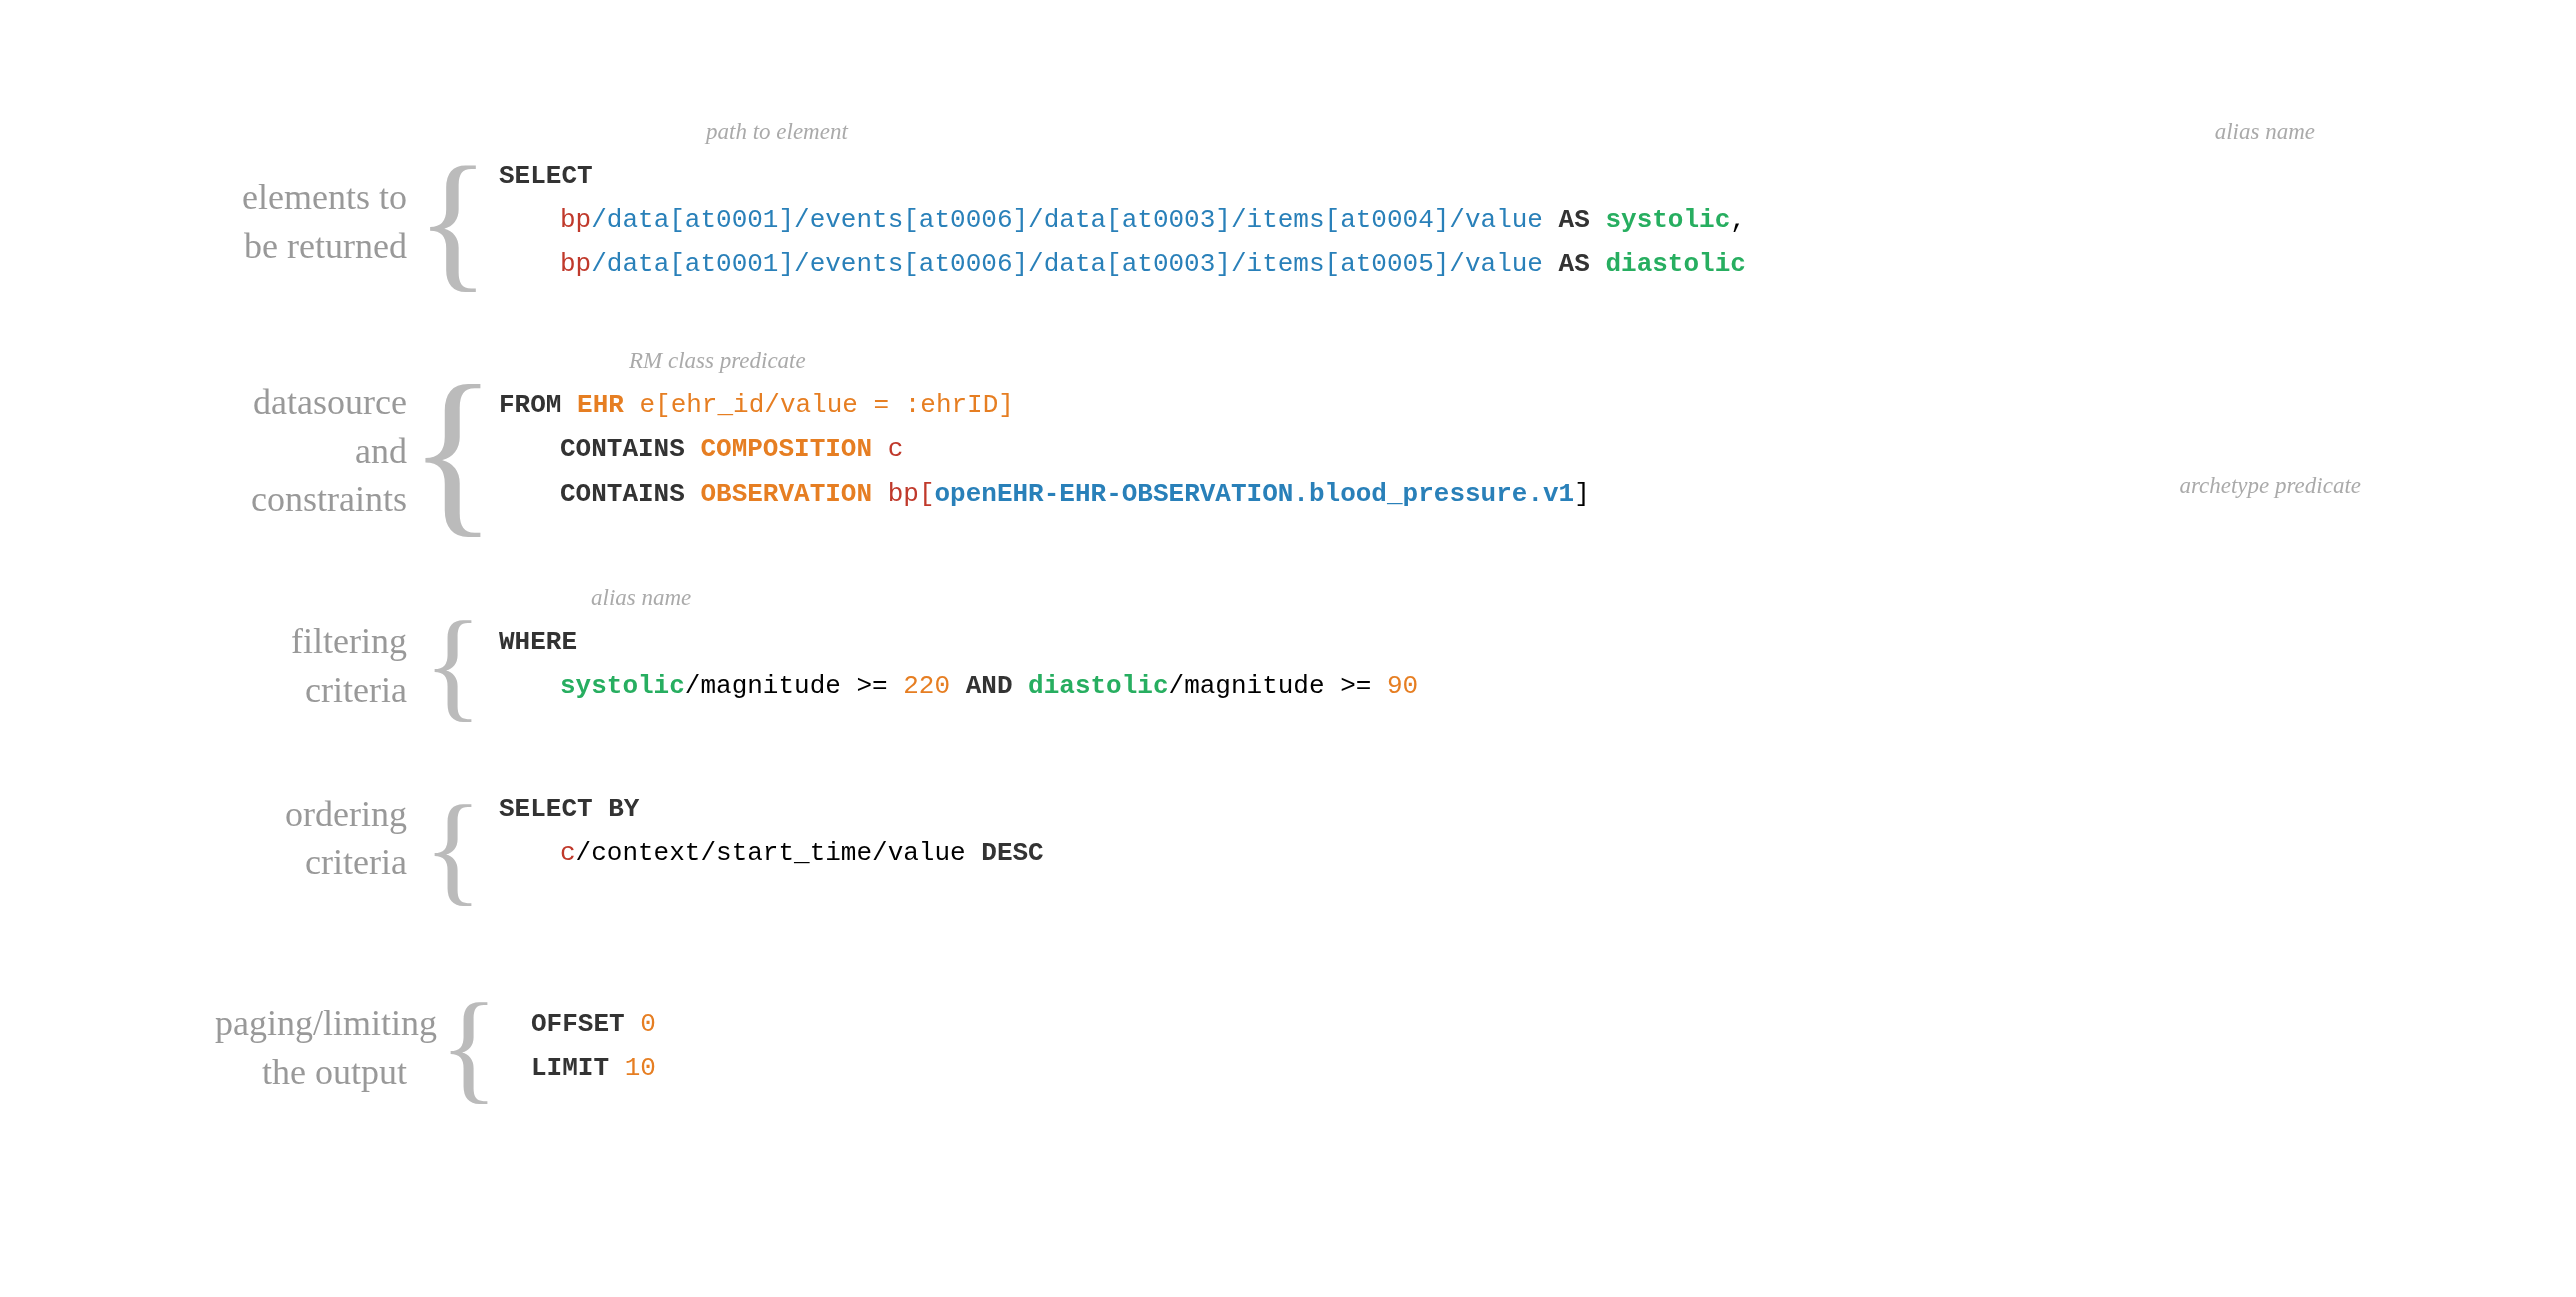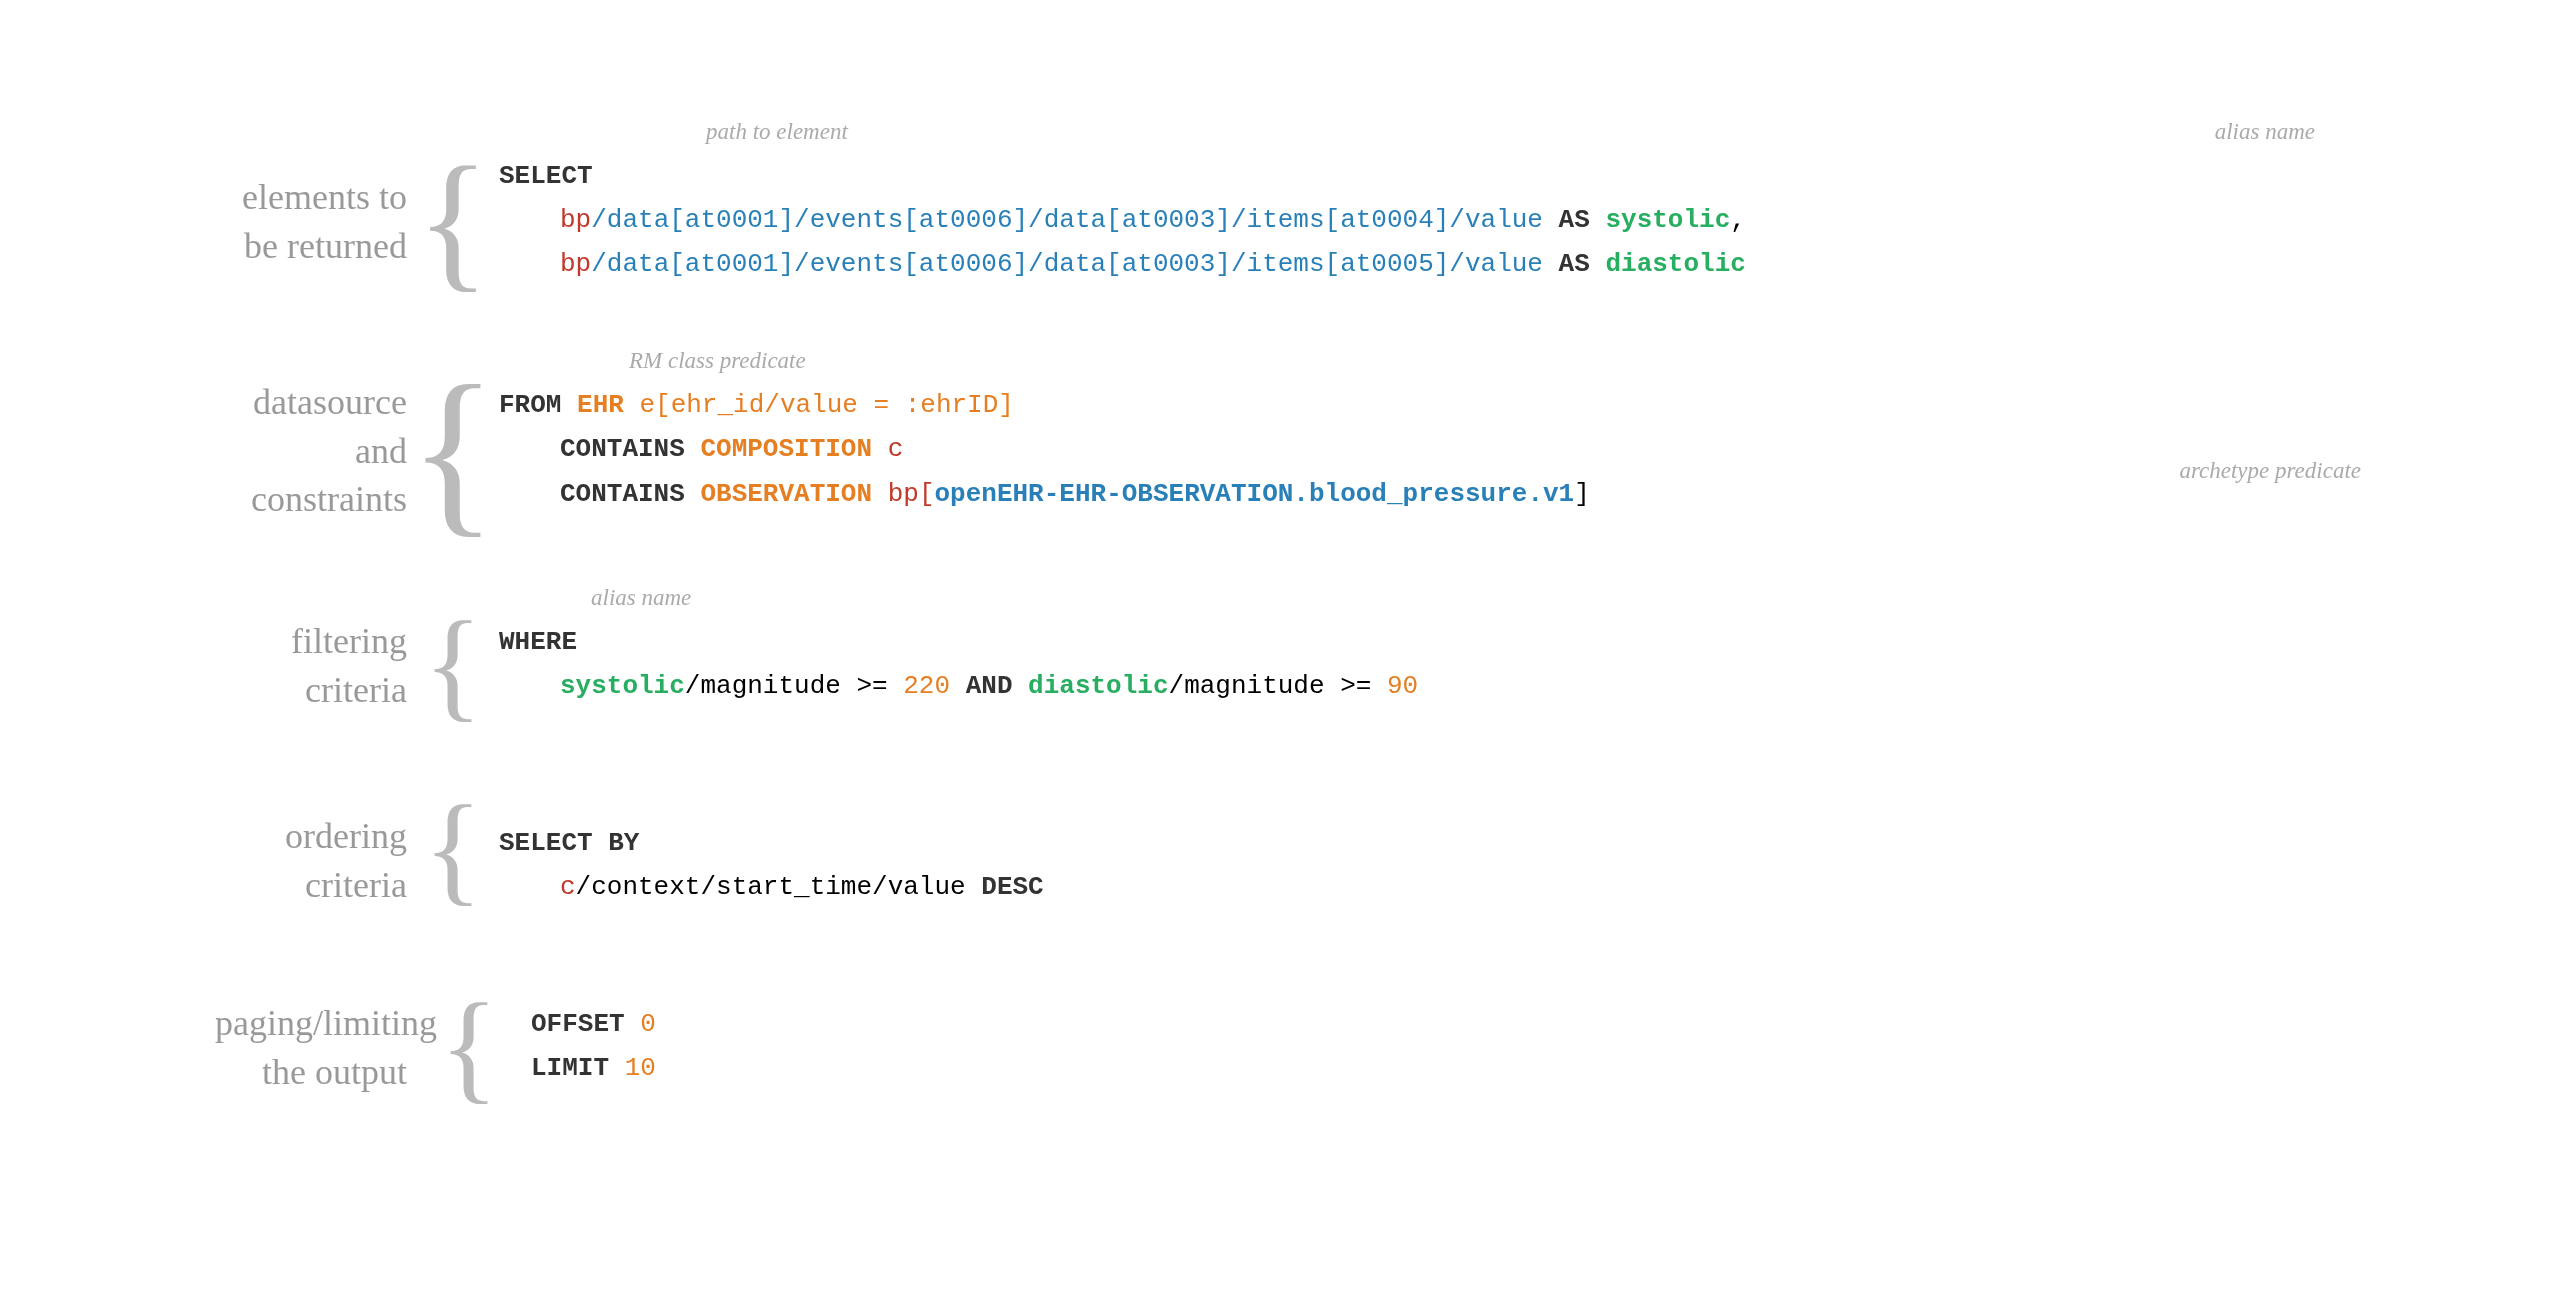--- a/index.html
+++ b/index.html
@@ -129,21 +129,21 @@
     <div class="section" style="margin-bottom: 61px; align-items: center;">
       <div class="section-label">
         datasource<br>and constraints
       </div>
       <div class="brace-container">
         <span class="brace" style="font-size: 184px; color: #bbbbbb;">{</span>
       </div>
       <div class="code-block" style="position: relative;">
 
         <div class="annotation" style="position: absolute; top: -42px; left: 153px;">RM class predicate</div>
-        <div class="annotation" style="position: absolute; top: 68px; right: 0px;">archetype predicate</div>
+        <div class="annotation" style="position: absolute; top: 83px; right: 0px;">archetype predicate</div>
 
         <span class="line">
           <span class="kw">FROM</span> <span class="rm-class">EHR</span> <span class="predicate">e[ehr_id/value = :ehrID]</span>
         </span>
         <span class="line indent1">
           <span class="kw">CONTAINS</span> <span class="rm-class">COMPOSITION</span> <span class="alias">c</span>
         </span>
         <span class="line indent1">
           <span class="kw">CONTAINS</span> <span class="rm-class">OBSERVATION</span> <span class="alias">bp[</span><span class="archetype-id">openEHR-EHR-OBSERVATION.blood_pressure.v1</span><span>]</span>
         </span>
@@ -163,21 +163,21 @@
 
         <span class="line">
           <span class="kw">WHERE</span>
         </span>
         <span class="line indent1">
           <span class="alias-name">systolic</span><span>/magnitude &gt;= </span><span class="number">220</span> <span class="kw">AND</span> <span class="alias-name">diastolic</span><span>/magnitude &gt;= </span><span class="number">90</span>
         </span>
       </div>
     </div>
 
-    <div class="section" style="margin-bottom: 75px; align-items: flex-end;">
+    <div class="section" style="margin-bottom: 75px; align-items: flex-start;">
       <div class="section-label">
         ordering criteria
       </div>
       <div class="brace-container">
         <span class="brace" style="font-size: 123px; color: #bbbbbb;">{</span>
       </div>
       <div class="code-block">
         <span class="line">
           <span class="kw">SELECT BY</span>
         </span>

